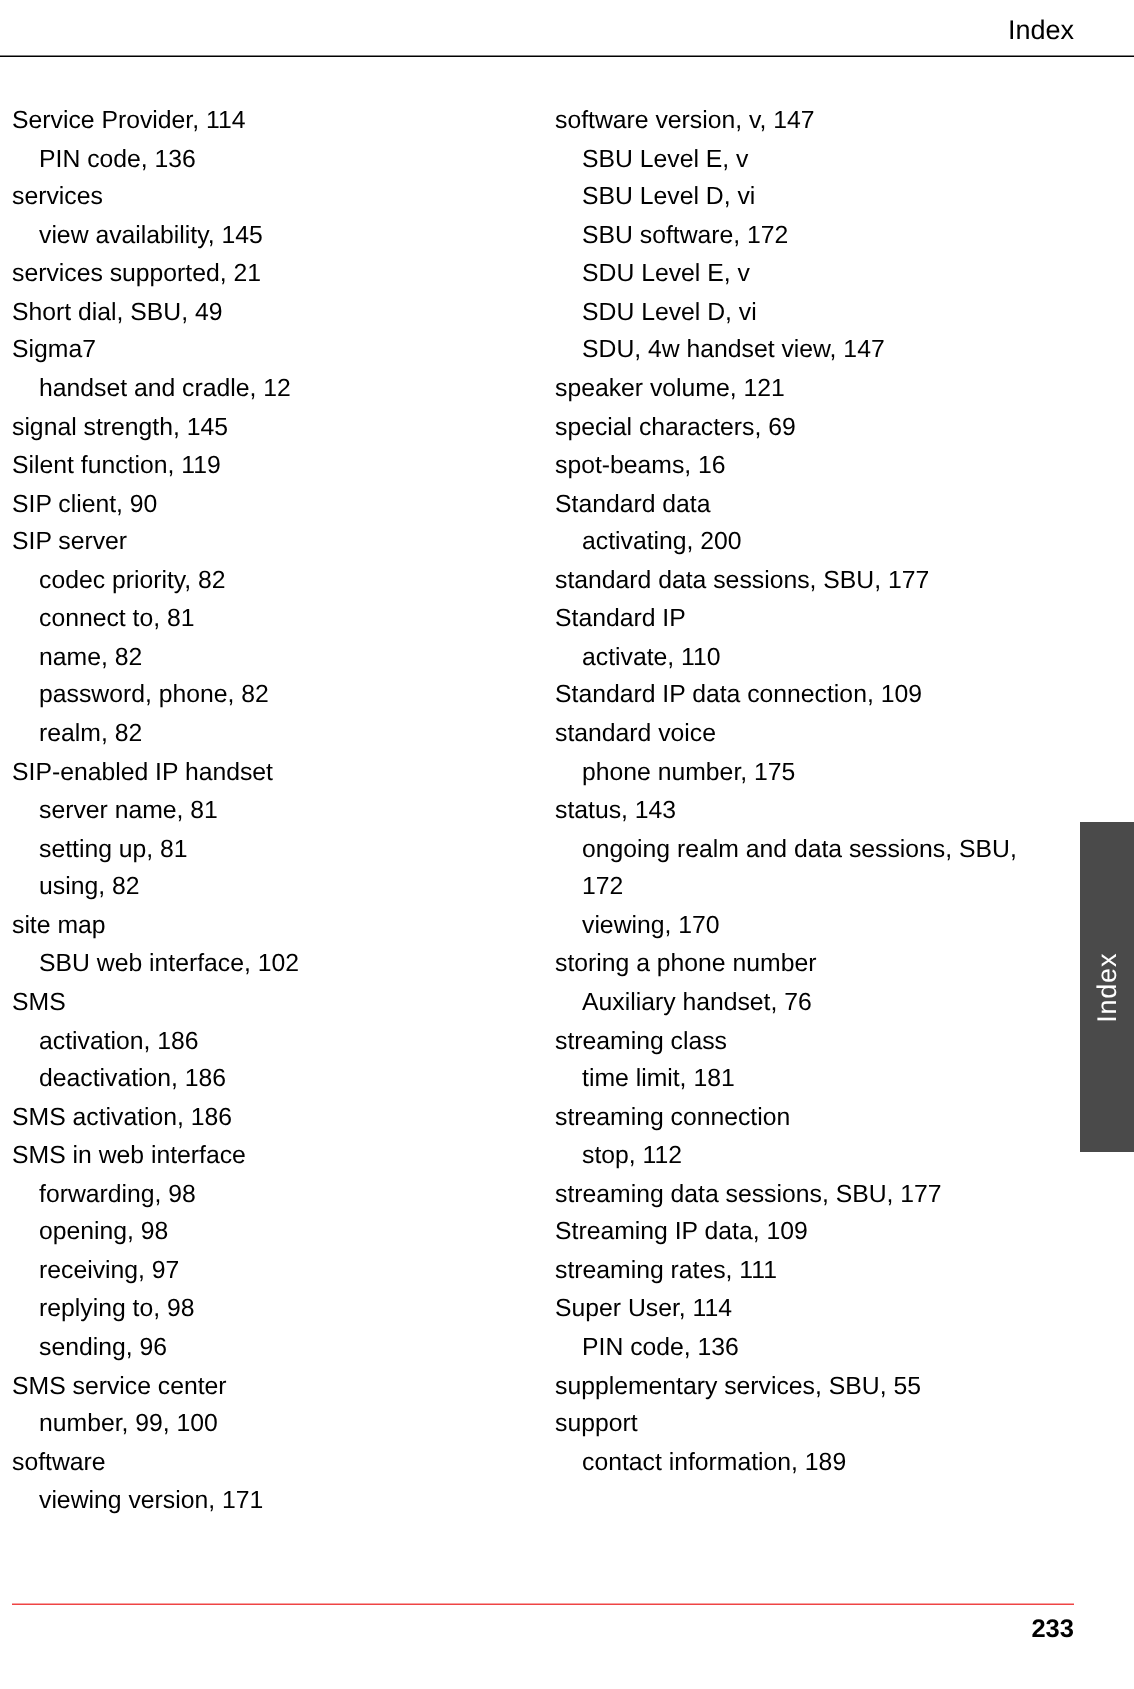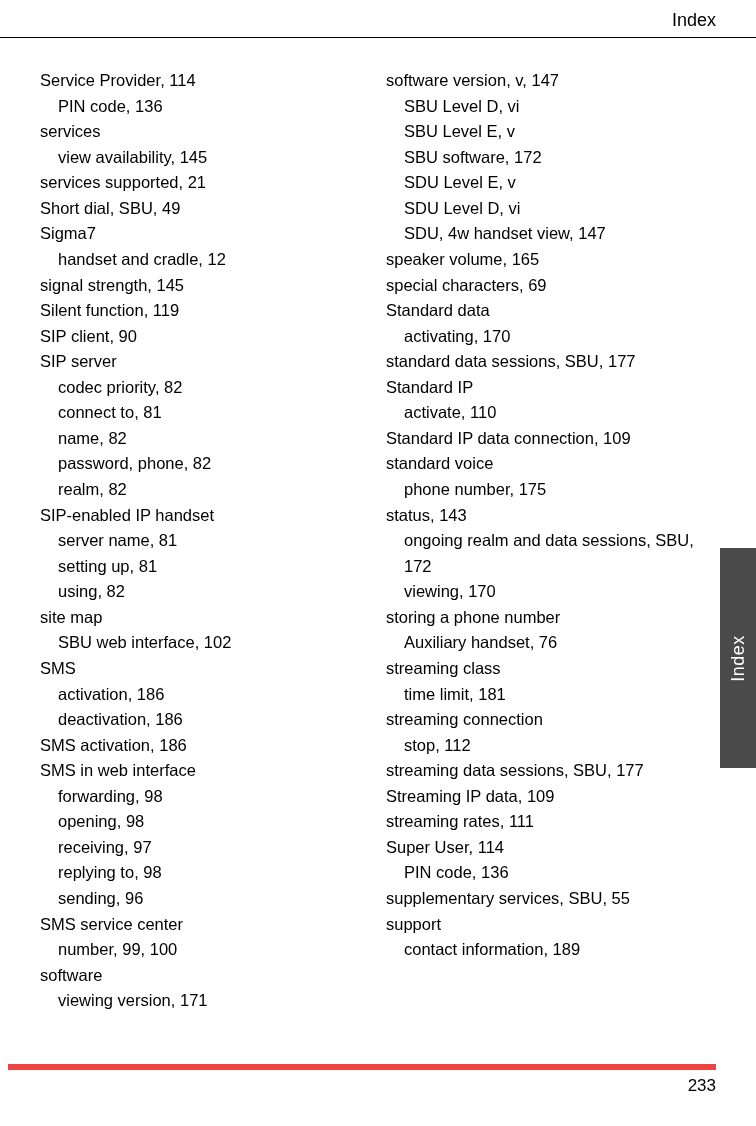--- a/index.html
+++ b/index.html
@@ -15,21 +15,20 @@
   .header {
     border-bottom: 1px solid #000;
     padding: 10px 40px 6px 0;
     text-align: right;
     font-size: 18px;
   }
   .content {
     display: flex;
     padding: 30px 40px 0 8px;
     gap: 16px;
-    margin-left: 32px;
   }
   .col {
     flex: 1;
     line-height: 1.55;
     font-size: 16.5px;
   }
   .entry { white-space: nowrap; }
   .sub { padding-left: 18px; }
   .side-tab {
     position: absolute;
@@ -46,24 +45,25 @@
   .side-tab span {
     transform: rotate(-90deg);
     font-size: 18px;
     letter-spacing: 0.5px;
   }
   .footer {
     position: absolute;
     bottom: 30px;
     left: 8px;
     right: 40px;
-    border-top: 6px solid #ef4444;
+    border-top: 1px solid #ef4444;
     text-align: right;
     padding-top: 6px;
     font-size: 17px;
+    font-weight: bold;
   }
 </style>
 </head>
 <body>
 
 <div class="header">
   <span>Index</span>
 </div>
 
 <div class="content">
@@ -101,30 +101,31 @@
       <div class="entry sub">receiving, 97</div>
       <div class="entry sub">replying to, 98</div>
       <div class="entry sub">sending, 96</div>
       <div class="entry">SMS service center</div>
       <div class="entry sub">number, 99, 100</div>
       <div class="entry">software</div>
       <div class="entry sub">viewing version, 171</div>
     </div>
   <div class="col" id="col-right">
       <div class="entry">software version, v, 147</div>
+      <div class="entry sub">SBU Level E, v</div>
       <div class="entry sub">SBU Level D, vi</div>
-      <div class="entry sub">SBU Level E, v</div>
       <div class="entry sub">SBU software, 172</div>
       <div class="entry sub">SDU Level E, v</div>
       <div class="entry sub">SDU Level D, vi</div>
       <div class="entry sub">SDU, 4w handset view, 147</div>
-      <div class="entry">speaker volume, 165</div>
+      <div class="entry">speaker volume, 121</div>
       <div class="entry">special characters, 69</div>
+      <div class="entry">spot-beams, 16</div>
       <div class="entry">Standard data</div>
-      <div class="entry sub">activating, 170</div>
+      <div class="entry sub">activating, 200</div>
       <div class="entry">standard data sessions, SBU, 177</div>
       <div class="entry">Standard IP</div>
       <div class="entry sub">activate, 110</div>
       <div class="entry">Standard IP data connection, 109</div>
       <div class="entry">standard voice</div>
       <div class="entry sub">phone number, 175</div>
       <div class="entry">status, 143</div>
       <div class="entry sub">ongoing realm and data sessions, SBU,</div>
       <div class="entry sub">172</div>
       <div class="entry sub">viewing, 170</div>

